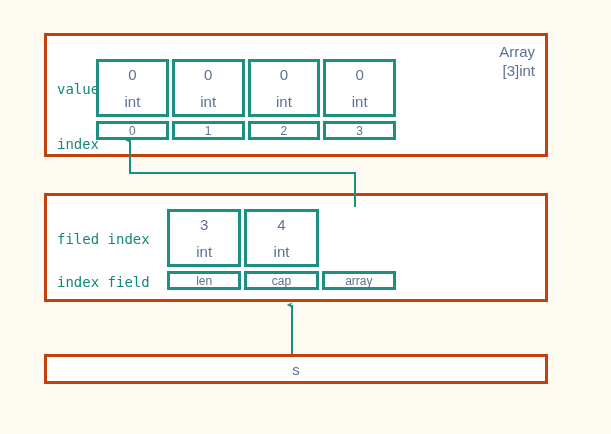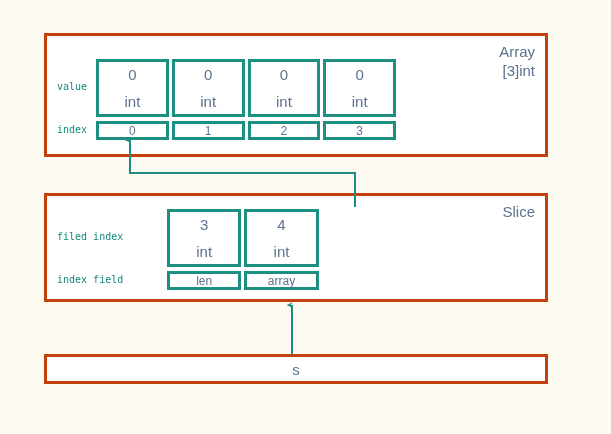--- a/index.html
+++ b/index.html
@@ -43,21 +43,21 @@
   }
   #array-title { top: 6px; }
   #slice-title { top: 6px; }
 
   
   .row-label {
     position: absolute;
     left: 10px;
     color: #12887c;
     font-family: "DejaVu Sans Mono", "Liberation Mono", monospace;
-    font-size: 10px;
+    font-size: 14px;
     white-space: nowrap;
   }
 
   
   .strip {
     position: absolute;
     display: flex;
     box-sizing: border-box;
   }
   .cell {
@@ -118,21 +118,21 @@
 <div id="canvas">
 
   <div class="group-box" id="array-group">
 
     <div class="group-title" id="array-title">
       <div>Array</div>
       <div>[3]int</div>
     </div>
 
     <div class="row-label" style="top:45px;">value</div>
-    <div class="row-label" style="top:88px;">index</div>
+    <div class="row-label" style="top:101px;font-family:Liberation Mono, monospace;">index</div>
 
     <div class="strip" id="array-values">
       <div class="cell value-cell">
         <span class="v-num">0</span>
         <span class="v-type">int</span>
       </div>
       <div class="cell value-cell">
         <span class="v-num">0</span>
         <span class="v-type">int</span>
       </div>
@@ -150,39 +150,39 @@
       <div class="cell label-cell">0</div>
       <div class="cell label-cell">1</div>
       <div class="cell label-cell">2</div>
       <div class="cell label-cell">3</div>
     </div>
   </div>
 
   <div class="group-box" id="slice-group">
 
     <div class="group-title" id="slice-title">
-      <div>Slice</div>
     </div>
 
     <div class="row-label" style="top:35px;">filed index</div>
     <div class="row-label" style="top:78px;">index field</div>
 
     <div class="strip" id="slice-values">
       <div class="cell value-cell">
         <span class="v-num">3</span>
         <span class="v-type">int</span>
       </div>
       <div class="cell value-cell">
         <span class="v-num">4</span>
         <span class="v-type">int</span>
       </div>
     </div>
 
     <div class="strip" id="slice-fields">
       <div class="cell label-cell">len</div>
+      <div class="cell label-cell">cap</div>
       <div class="cell label-cell">array</div>
     </div>
   </div>
 
   <div class="group-box" id="var-group">
     <span id="var-label">s</span>
   </div>
 
   <svg id="connectors" viewBox="0 0 611 434" xmlns="http://www.w3.org/2000/svg">
     <defs>

